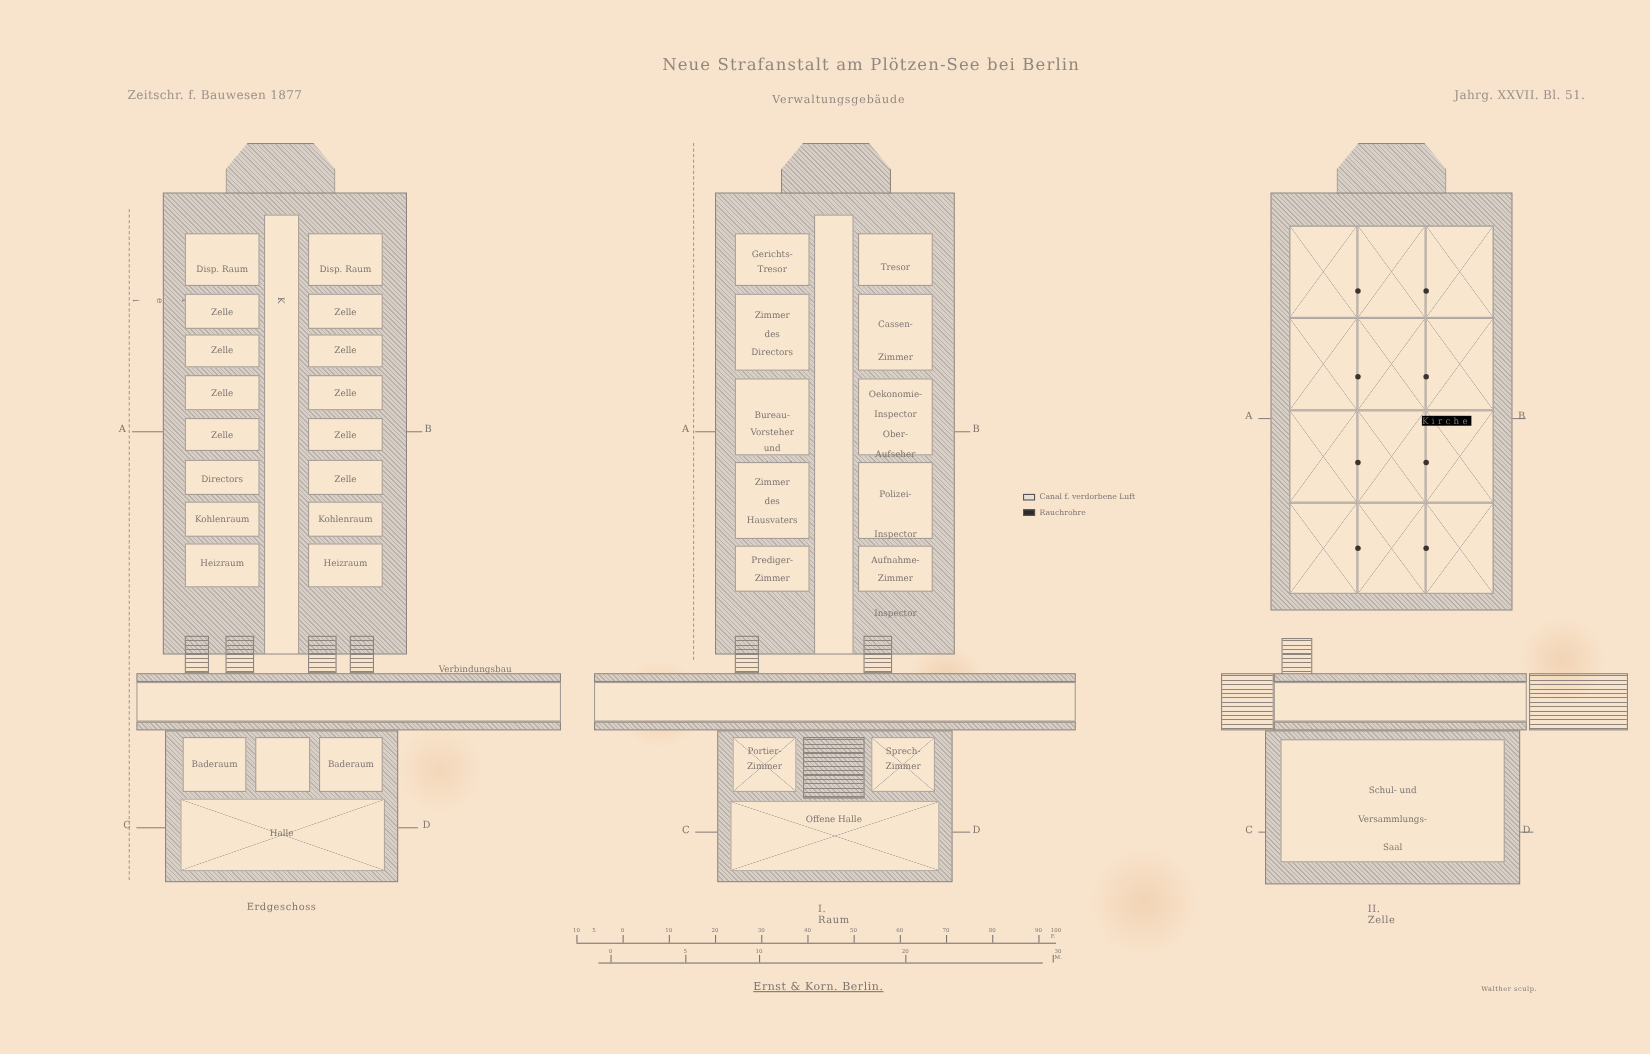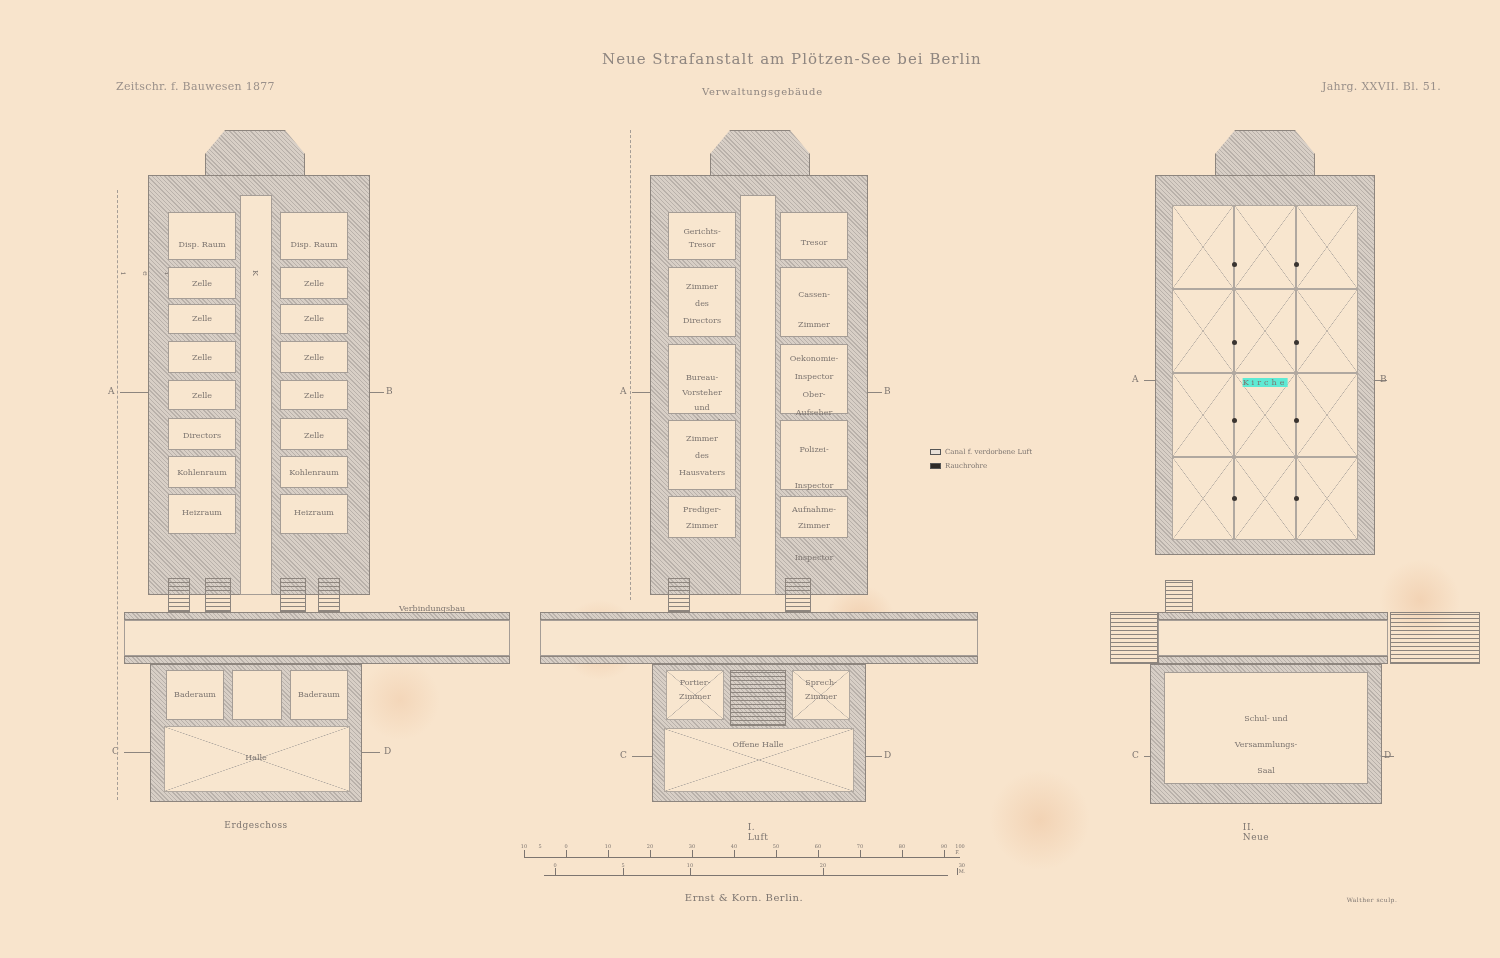--- a/index.html
+++ b/index.html
@@ -181,21 +181,21 @@
   <div class="axis" style="left:620px;top:386px;">A</div>
   <div class="axisline" style="left:632px;top:392px;width:18px;"></div>
   <div class="axisline" style="left:868px;top:392px;width:14px;"></div>
   <div class="axis" style="left:884px;top:386px;">B</div>
   <div class="axis" style="left:620px;top:750px;">C</div>
   <div class="axisline" style="left:632px;top:756px;width:20px;"></div>
   <div class="axisline" style="left:866px;top:756px;width:16px;"></div>
   <div class="axis" style="left:884px;top:750px;">D</div>
 
   <div class="dash" style="left:630px;top:130px;height:470px;"></div>
-  <div class="caption" style="left:758px;top:822px;">I. Luft</div>
+  <div class="caption" style="left:758px;top:822px;">I. Raum</div>
 </div>
 
 <div class="legend" style="left:930px;top:448px;">
   <span class="sw" style="background:#e8e0d8;"></span><span>Canal f. verdorbene Luft</span>
 </div>
 <div class="legend" style="left:930px;top:462px;">
   <span class="sw" style="background:#2e2a27;"></span><span>Rauchrohre</span>
 </div>
 
 <div class="plan">
@@ -215,21 +215,21 @@
   <div class="grid-x" style="left:1234px;top:457px;width:62px;height:83px;"></div>
   <div class="grid-x" style="left:1296px;top:457px;width:62px;height:83px;"></div>
   <div class="pillar" style="left:1232px;top:262px;"></div>
   <div class="pillar" style="left:1294px;top:262px;"></div>
   <div class="pillar" style="left:1232px;top:340px;"></div>
   <div class="pillar" style="left:1294px;top:340px;"></div>
   <div class="pillar" style="left:1232px;top:418px;"></div>
   <div class="pillar" style="left:1294px;top:418px;"></div>
   <div class="pillar" style="left:1232px;top:496px;"></div>
   <div class="pillar" style="left:1294px;top:496px;"></div>
-  <div class="lbl" style="left:1265px;top:378px;letter-spacing:3px;background:#5eead4;">Kirche</div>
+  <div class="lbl" style="left:1315px;top:378px;letter-spacing:3px;background:#000000;">Kirche</div>
 
   <div class="stairs" style="left:1165px;top:580px;width:28px;height:40px;"></div>
   <div class="stairs" style="left:1110px;top:612px;width:48px;height:52px;"></div>
   <div class="stairs" style="left:1390px;top:612px;width:90px;height:52px;"></div>
   <div class="wall" style="left:1158px;top:612px;width:230px;height:8px;"></div>
   <div class="room" style="left:1158px;top:620px;width:230px;height:36px;"></div>
   <div class="wall" style="left:1158px;top:656px;width:230px;height:8px;"></div>
 
   <div class="wall" style="left:1150px;top:664px;width:232px;height:140px;"></div>
   <div class="room" style="left:1164px;top:672px;width:204px;height:112px;"></div>
@@ -238,21 +238,21 @@
 
   <div class="axis" style="left:1132px;top:374px;">A</div>
   <div class="axisline" style="left:1144px;top:380px;width:11px;"></div>
   <div class="axisline" style="left:1375px;top:380px;width:12px;"></div>
   <div class="axis" style="left:1380px;top:374px;">B</div>
   <div class="axis" style="left:1132px;top:750px;">C</div>
   <div class="axisline" style="left:1144px;top:756px;width:6px;"></div>
   <div class="axisline" style="left:1382px;top:756px;width:12px;"></div>
   <div class="axis" style="left:1384px;top:750px;">D</div>
 
-  <div class="caption" style="left:1256px;top:822px;">II. Neue</div>
+  <div class="caption" style="left:1256px;top:822px;">II. Zelle</div>
 </div>
 
 <div class="scale" style="left:0;top:0;">
   <div class="bar" style="left:524px;top:857px;width:436px;"></div>
   <div class="tick" style="left:524px;top:850px;height:7px;"></div>
   <div class="tick" style="left:566px;top:850px;height:7px;"></div>
   <div class="tick" style="left:608px;top:850px;height:7px;"></div>
   <div class="tick" style="left:650px;top:850px;height:7px;"></div>
   <div class="tick" style="left:692px;top:850px;height:7px;"></div>
   <div class="tick" style="left:734px;top:850px;height:7px;"></div>
@@ -281,14 +281,14 @@
   <div class="tick" style="left:690px;top:868px;height:7px;"></div>
   <div class="tick" style="left:823px;top:868px;height:7px;"></div>
   <div class="tick" style="left:957px;top:868px;height:7px;"></div>
   <div class="tl" style="left:555px;top:862px;">0</div>
   <div class="tl" style="left:623px;top:862px;">5</div>
   <div class="tl" style="left:690px;top:862px;">10</div>
   <div class="tl" style="left:823px;top:862px;">20</div>
   <div class="tl" style="left:962px;top:862px;">30 M.</div>
 </div>
 
-<div class="caption" style="left:744px;top:892px;font-size:10px;">Ernst &amp; Korn. Berlin.</div>
+<div class="caption" style="left:744px;top:892px;font-size:10px;text-decoration:underline;">Ernst &amp; Korn. Berlin.</div>
 <div class="caption" style="left:1372px;top:896px;font-size:6px;">Walther sculp.</div>
 
 </body></html>

